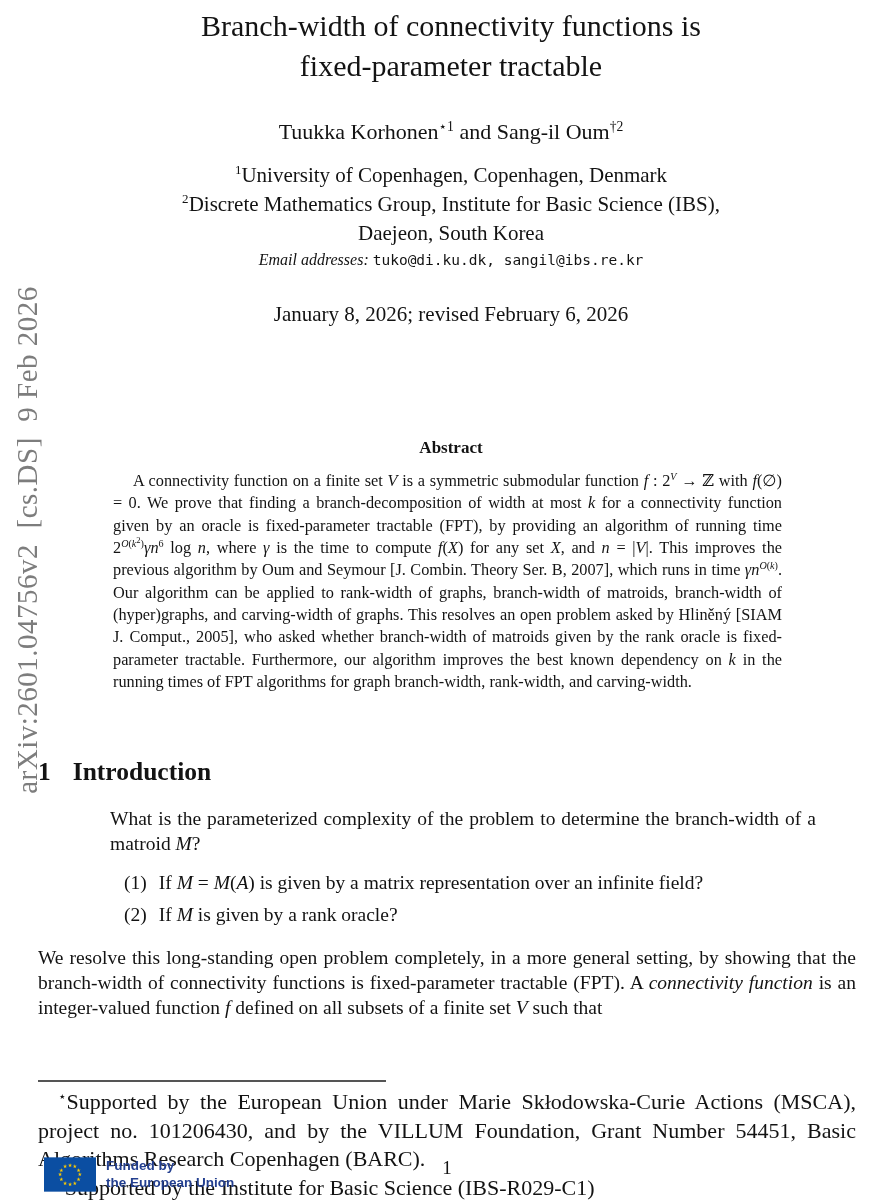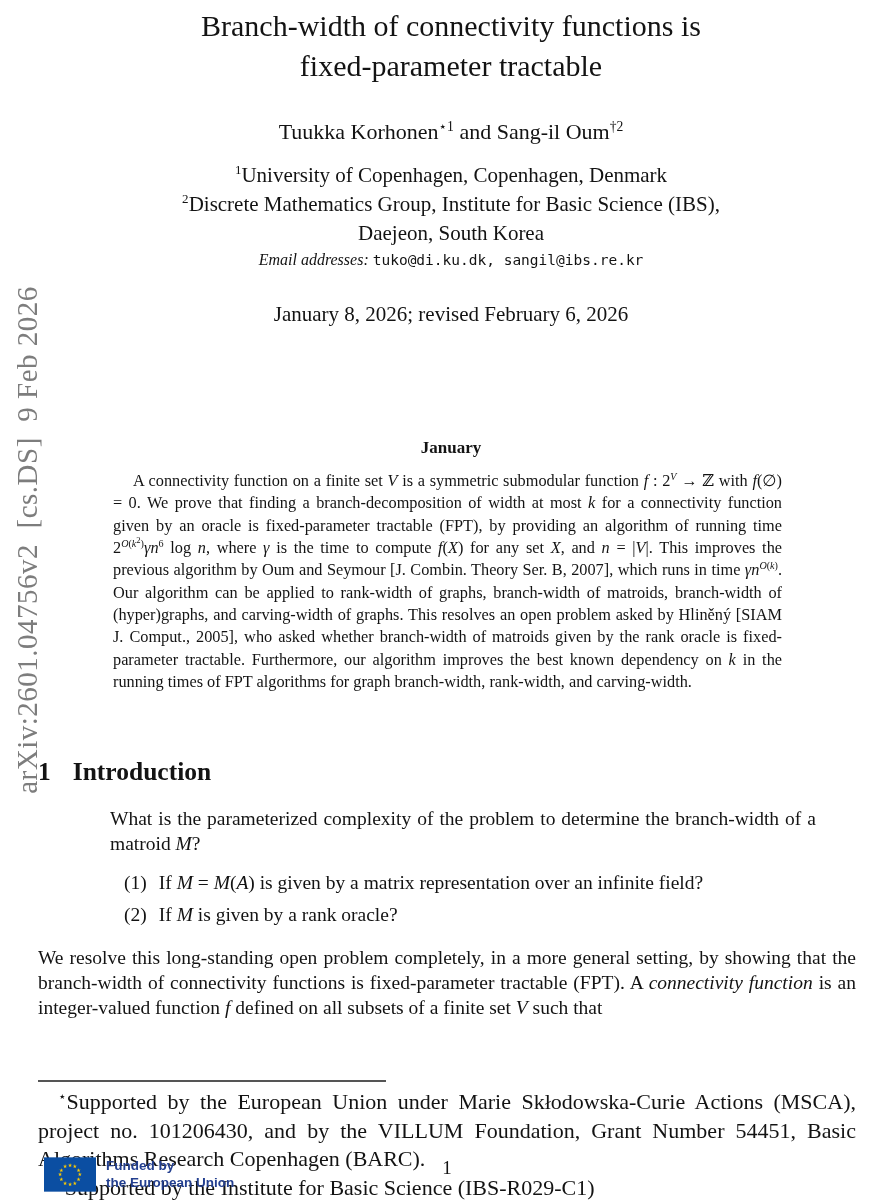--- a/index.html
+++ b/index.html
@@ -77,21 +77,21 @@
       <div><sup>2</sup>Discrete Mathematics Group, Institute for Basic Science (IBS),<br>Daejeon, South Korea</div>
     </div>
     <div class="email-line">
       <span class="email-label">Email addresses:</span>
       <span class="email-values">tuko@di.ku.dk, sangil@ibs.re.kr</span>
     </div>
     <div class="date">January 8, 2026; revised February 6, 2026</div>
   </header>
 
   <section class="abstract-sec">
-    <div class="abstract-heading">January</div>
+    <div class="abstract-heading">Abstract</div>
     <p class="abstract-body">A connectivity function on a finite set <i>V</i> is a symmetric submodular function <i>f</i> : 2<sup><i>V</i></sup> → ℤ with <i>f</i>(∅) = 0.  We prove that finding a branch-decomposition of width at most <i>k</i> for a connectivity function given by an oracle is fixed-parameter tractable (FPT), by providing an algorithm of running time 2<sup><i>O</i>(<i>k</i><sup>2</sup>)</sup><i>γn</i><sup>6</sup> log <i>n</i>, where <i>γ</i> is the time to compute <i>f</i>(<i>X</i>) for any set <i>X</i>, and <i>n</i> = |<i>V</i>|.  This improves the previous algorithm by Oum and Seymour [J. Combin. Theory Ser. B, 2007], which runs in time <i>γn</i><sup><i>O</i>(<i>k</i>)</sup>. Our algorithm can be applied to rank-width of graphs, branch-width of matroids, branch-width of (hyper)graphs, and carving-width of graphs.  This resolves an open problem asked by Hliněný [SIAM J. Comput., 2005], who asked whether branch-width of matroids given by the rank oracle is fixed-parameter tractable. Furthermore, our algorithm improves the best known dependency on <i>k</i> in the running times of FPT algorithms for graph branch-width, rank-width, and carving-width.</p>
   </section>
 
   <section class="intro-sec">
     <h2 class="section-heading">
       <span class="sec-num">1</span><span class="sec-title">Introduction</span>
     </h2>
     <blockquote class="quote">What is the parameterized complexity of the problem to determine the branch-width of a matroid <i>M</i>?</blockquote>
     <div class="qlist">
       <div class="qitem">

